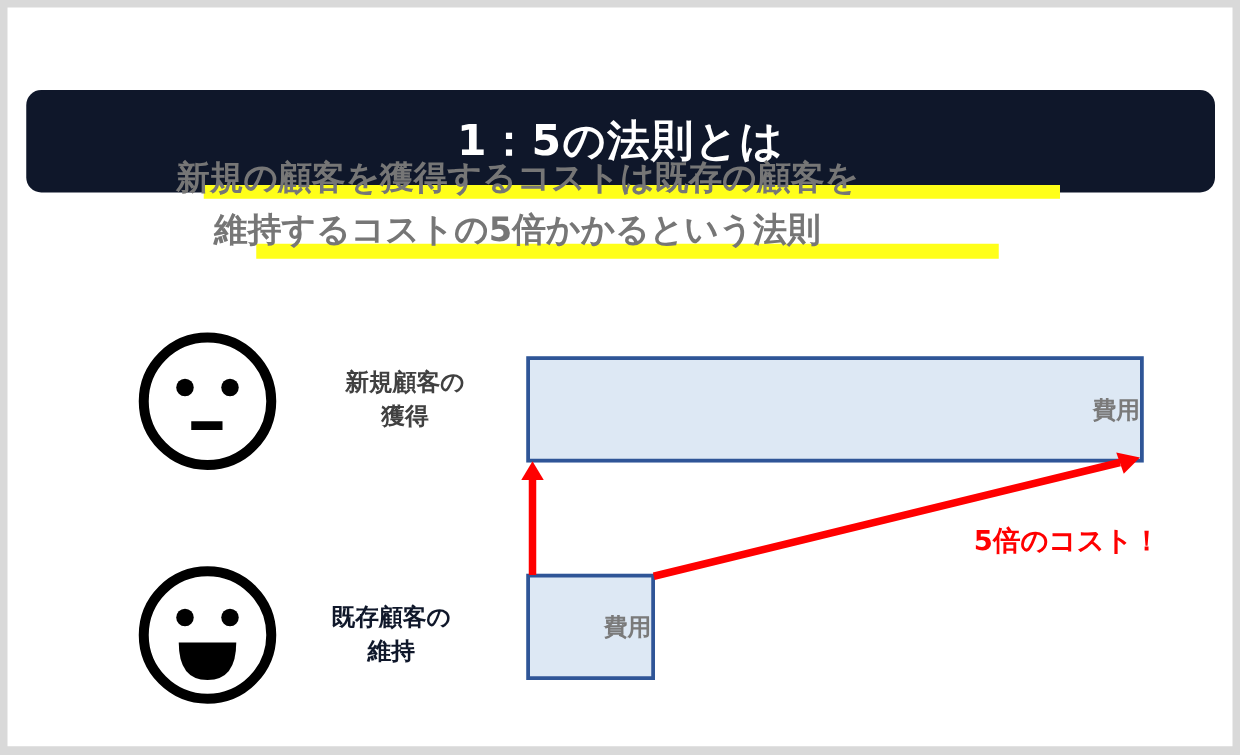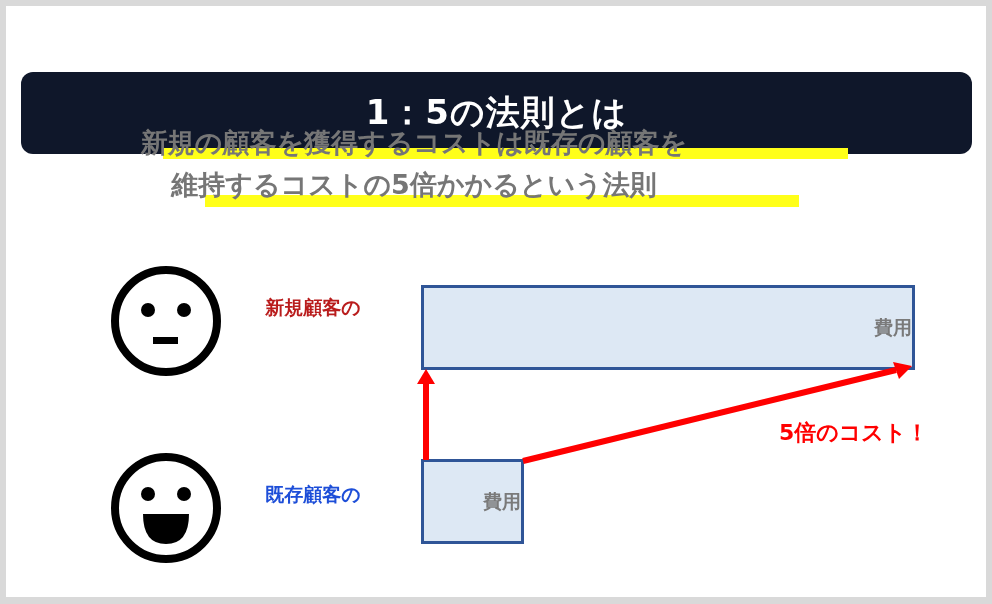--- a/index.html
+++ b/index.html
@@ -96,35 +96,37 @@
 
 <div class="face" style="left:110px; top:265px;">
   <svg width="112" height="112" viewBox="0 0 112 112">
     <circle cx="56" cy="56" r="51" fill="#ffffff" stroke="#000000" stroke-width="8"></circle>
     <circle cx="38" cy="45" r="7" fill="#000000"></circle>
     <circle cx="74" cy="45" r="7" fill="#000000"></circle>
     <rect x="43" y="72" width="25" height="7" fill="#000000"></rect>
   </svg>
 </div>
 
-<div class="label" style="left:243px; top:294px; width:140px; color:#b91c1c;">
+<div class="label" style="left:254px; top:294px; width:140px; color:#404040;font-family:Liberation Mono, monospace;">
   <div>新規顧客の</div>
+  <div>獲得</div>
 </div>
 
 <div class="face" style="left:110px; top:452px;">
   <svg width="112" height="112" viewBox="0 0 112 112">
     <circle cx="56" cy="56" r="51" fill="#ffffff" stroke="#000000" stroke-width="8"></circle>
     <circle cx="38" cy="42" r="7" fill="#000000"></circle>
     <circle cx="74" cy="42" r="7" fill="#000000"></circle>
     <path d="M 33 62 L 79 62 Q 79 92 56 92 Q 33 92 33 62 Z" fill="#000000"></path>
   </svg>
 </div>
 
-<div class="label" style="left:243px; top:481px; width:140px; color:#1d4ed8;">
+<div class="label" style="left:243px; top:481px; width:140px; color:#0f172a;">
   <div>既存顧客の</div>
+  <div>維持</div>
 </div>
 
 <div class="box" style="left:421px; top:285px; width:494px; height:85px;">
   <span>費用</span>
 </div>
 
 <div class="box" style="left:421px; top:459px; width:103px; height:85px;">
   <span>費用</span>
 </div>
 

